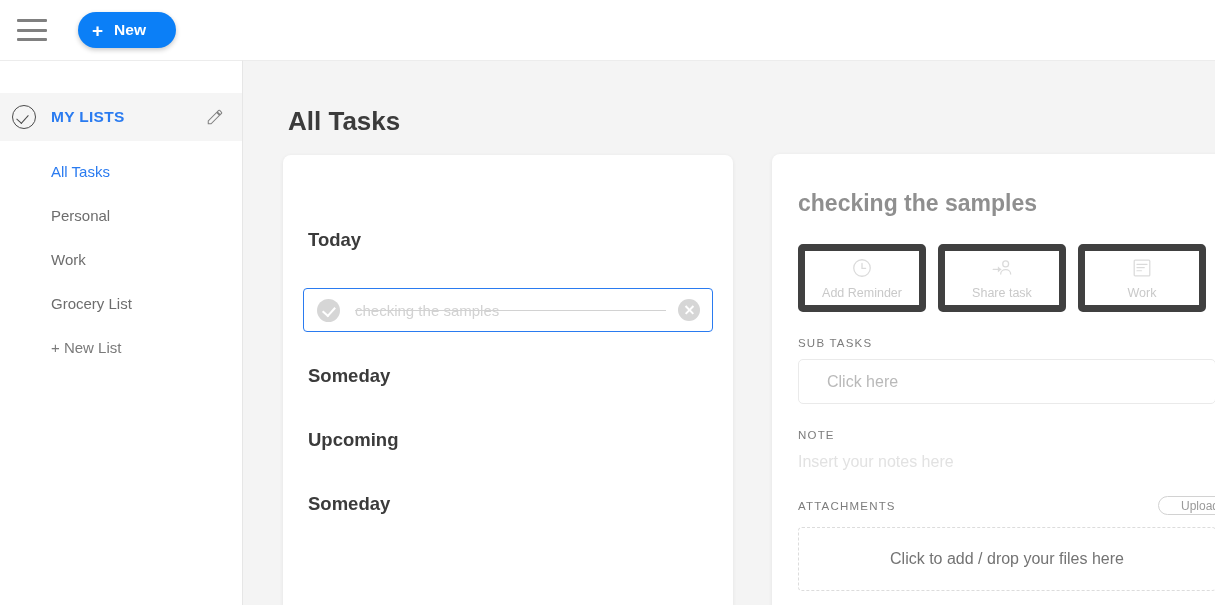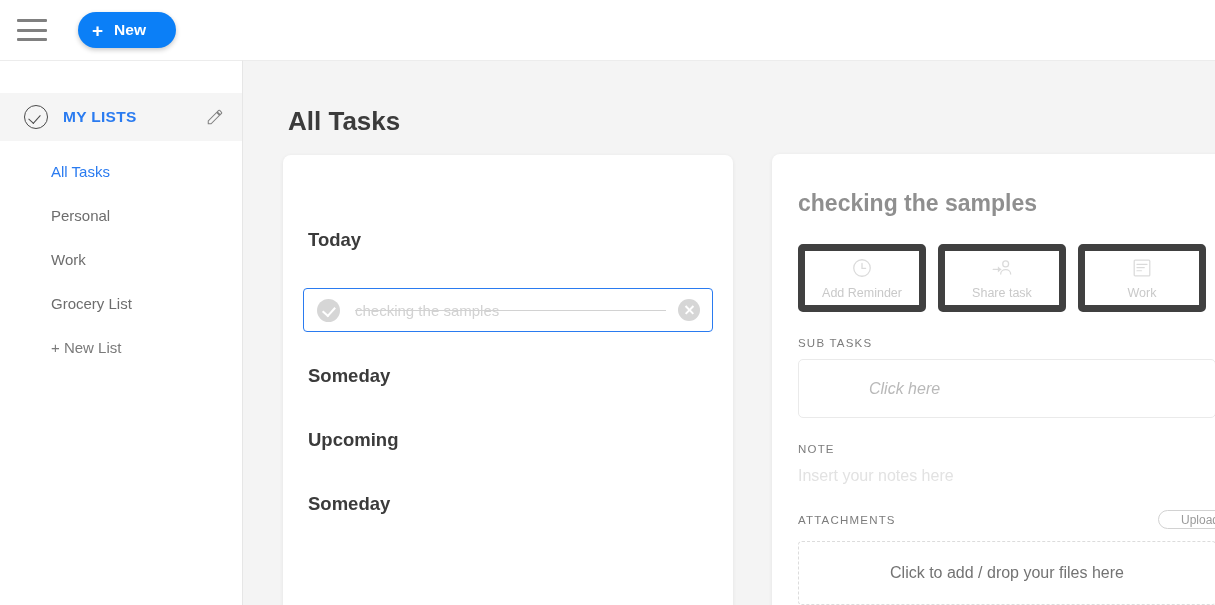--- a/index.html
+++ b/index.html
@@ -50,21 +50,21 @@
     width: 243px; height: 545px;
     background: #ffffff;
     border-right: 1px solid #e6e6e6;
     border-top: 1px solid #ececec;
   }
   .lists-header {
     position: absolute; left: 0; top: 32px;
     width: 242px; height: 48px;
     background: #f5f5f5;
     display: flex; align-items: center;
-    padding: 0 18px 0 24px;
+    padding: 0 18px 0 12px;
     cursor: pointer;
   }
   .check-circle-outline {
     width: 24px; height: 24px; flex: 0 0 24px;
     border: 1.6px solid #4a4a4a; border-radius: 50%;
     position: relative;
   }
   .check-circle-outline::after {
     content: ""; position: absolute;
     left: 6px; top: 5.5px;
@@ -194,26 +194,25 @@
   .action-card .ic { width: 22px; height: 22px; opacity: .95; }
   .action-card .lbl { font-size: 12.5px; color: #c9c9c9; }
 
   .field-label {
     margin-top: 25px;
     font-size: 11.5px; color: #7c7c7c;
     letter-spacing: 1.2px;
   }
   .subtask-box {
     margin-top: 10px;
-    height: 59px;
+    height: 45px;
     border: 1px solid #eaeaea; border-radius: 5px;
     display: flex; align-items: center;
-    padding-left: 70px;
+    padding-left: 28px;
     cursor: text;
-    font-style: italic;
   }
   .subtask-box .ph { font-size: 16px; color: #b9b9b9; }
 
   .note-row { margin-top: 25px; }
   .note-text {
     margin-top: 12px;
     font-size: 16px; color: #e2e2e2;
     cursor: text;
   }
 

